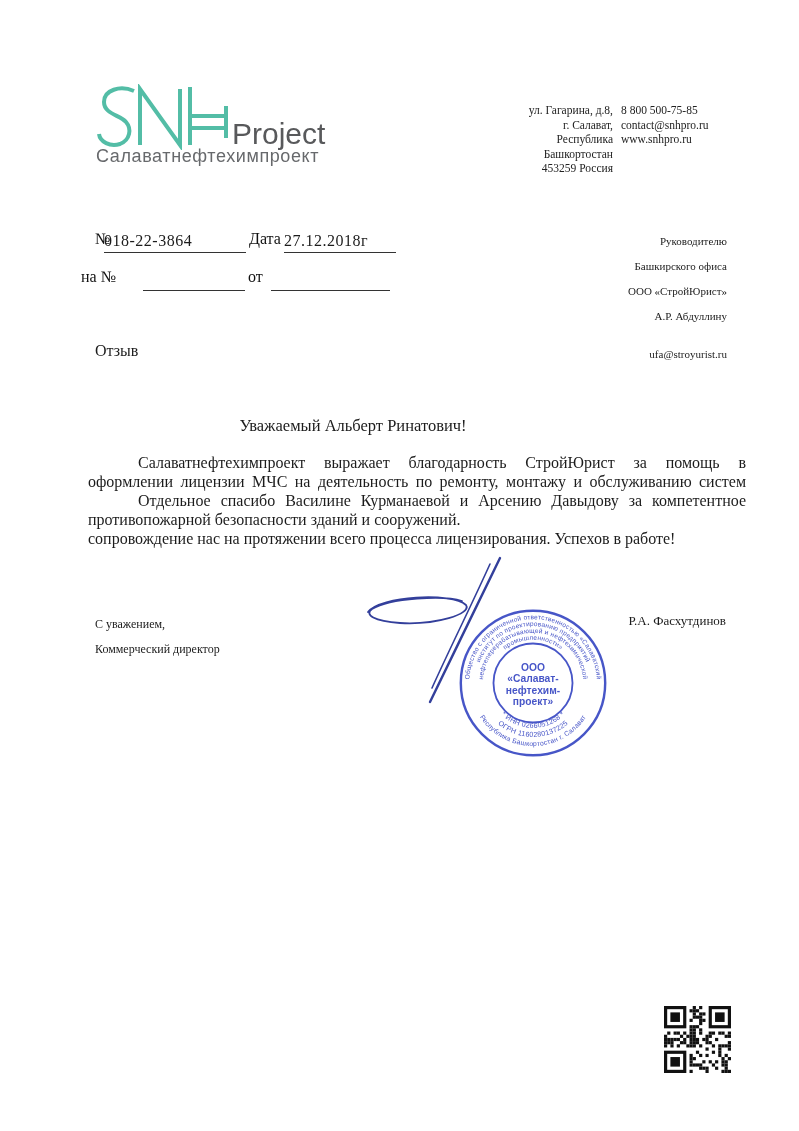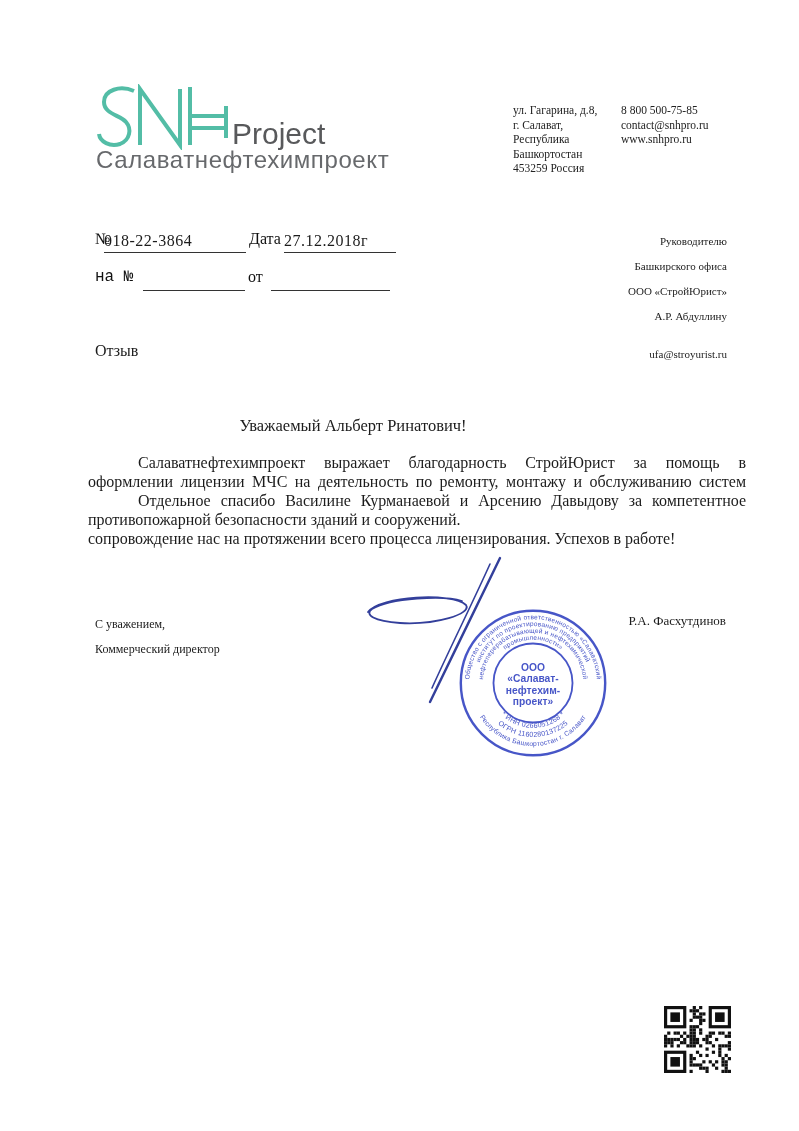--- a/index.html
+++ b/index.html
@@ -1,24 +1,24 @@
 <!DOCTYPE html>
 <html><head>
 <meta charset="utf-8">
 <style>
   html,body{margin:0;padding:0;background:#fff;}
   .page{position:relative;width:799px;height:1131px;background:#ffffff;overflow:hidden;
         font-family:"Liberation Serif",serif;color:#1c1c1c;}
   
   .logo-svg{position:absolute;left:96px;top:84px;}
   .tagline{position:absolute;left:96px;top:146px;font-family:"Liberation Sans",sans-serif;
-           font-size:24px;letter-spacing:0.6px;color:#67696c;}
+           font-size:18px;letter-spacing:0.6px;color:#67696c;}
   
   .hdr-col{position:absolute;top:103px;font-size:11.5px;line-height:14.5px;color:#222;}
-  .hdr-col.c1{left:513px;width:100px;}
+  .hdr-col.c1{left:513px;width:100px;text-align:right;}
   .hdr-col.c2{left:621px;width:130px;}
   
   .ref{position:absolute;font-size:16px;color:#111;}
   .u{position:absolute;border-bottom:1px solid #333;height:20px;display:inline-block;}
   .u .val{display:block;padding-left:0;letter-spacing:0.5px;}
   .u .val.center{padding-left:0;}
   
   .recipient{position:absolute;right:72px;top:229px;text-align:right;font-size:11px;line-height:25px;}
   .recipient .email{margin-top:13px;}
   
@@ -69,21 +69,21 @@
 
   <span class="ref" style="left:95px;top:230px;">№</span>
   <span class="u" style="left:104px;top:232px;width:142px;">
     <span class="val">018-22-3864</span>
   </span>
   <span class="ref" style="left:249px;top:230px;">Дата</span>
   <span class="u" style="left:284px;top:232px;width:112px;">
     <span class="val center">27.12.2018г</span>
   </span>
 
-  <span class="ref" style="left:95px;top:268px;font-family:Liberation Mono, monospace;">на №</span>
+  <span class="ref" style="left:81px;top:268px;">на №</span>
   <span class="u" style="left:143px;top:270px;width:102px;"></span>
   <span class="ref" style="left:248px;top:268px;">от</span>
   <span class="u" style="left:271px;top:270px;width:119px;"></span>
 
   <div class="recipient">
     <div>Руководителю</div>
     <div>Башкирского офиса</div>
     <div>ООО «СтройЮрист»</div>
     <div>А.Р. Абдуллину</div>
     <div class="email">ufa@stroyurist.ru</div>

